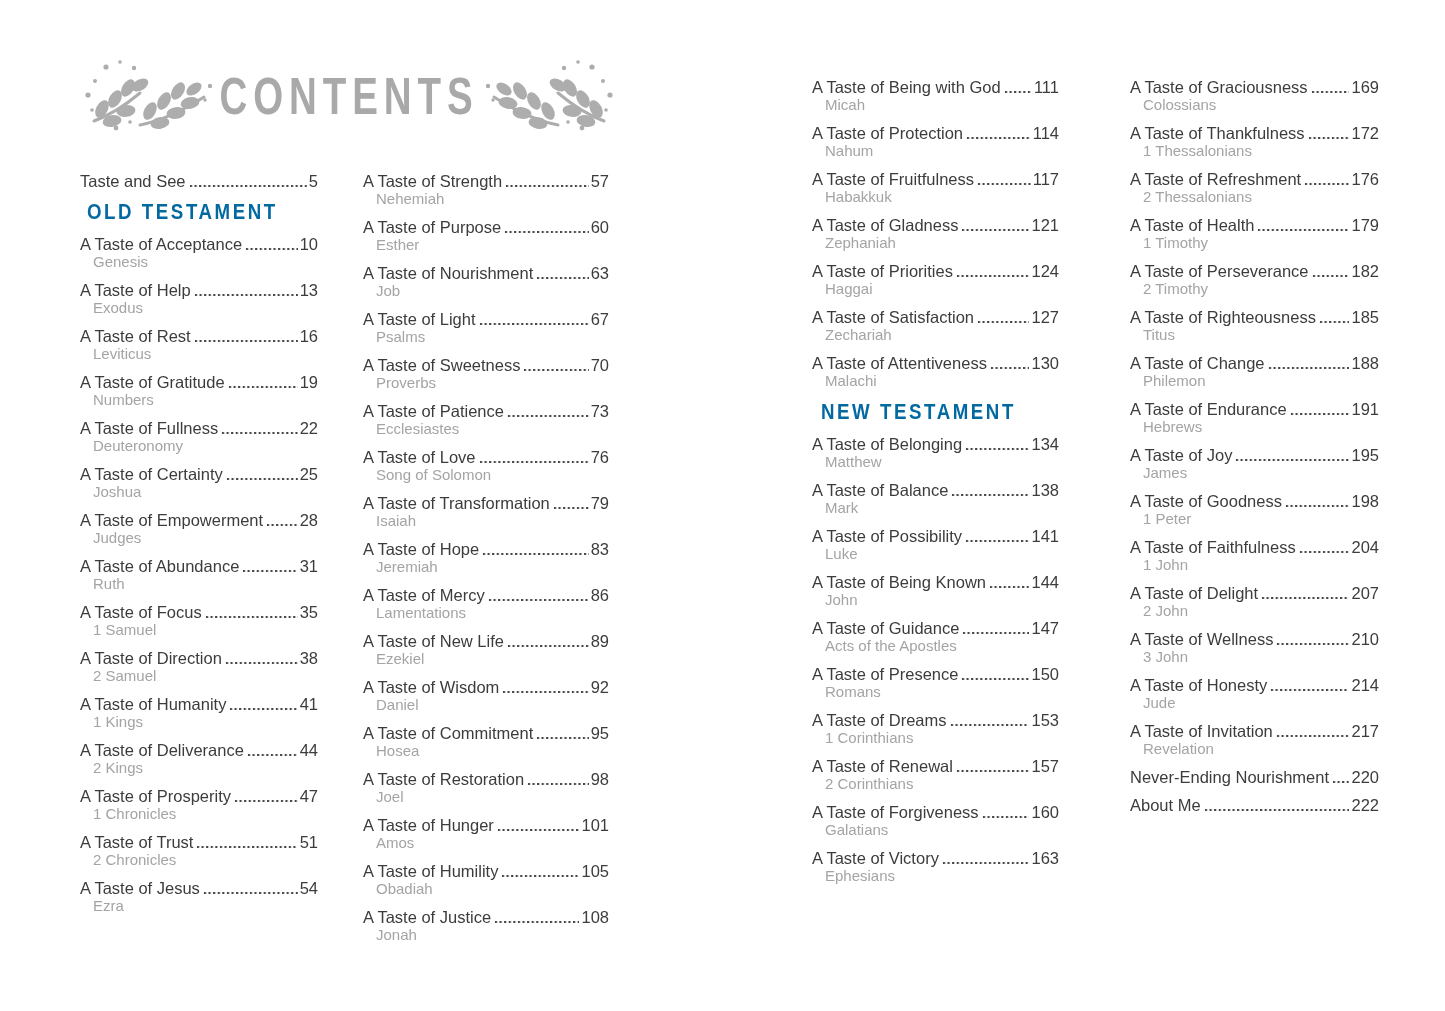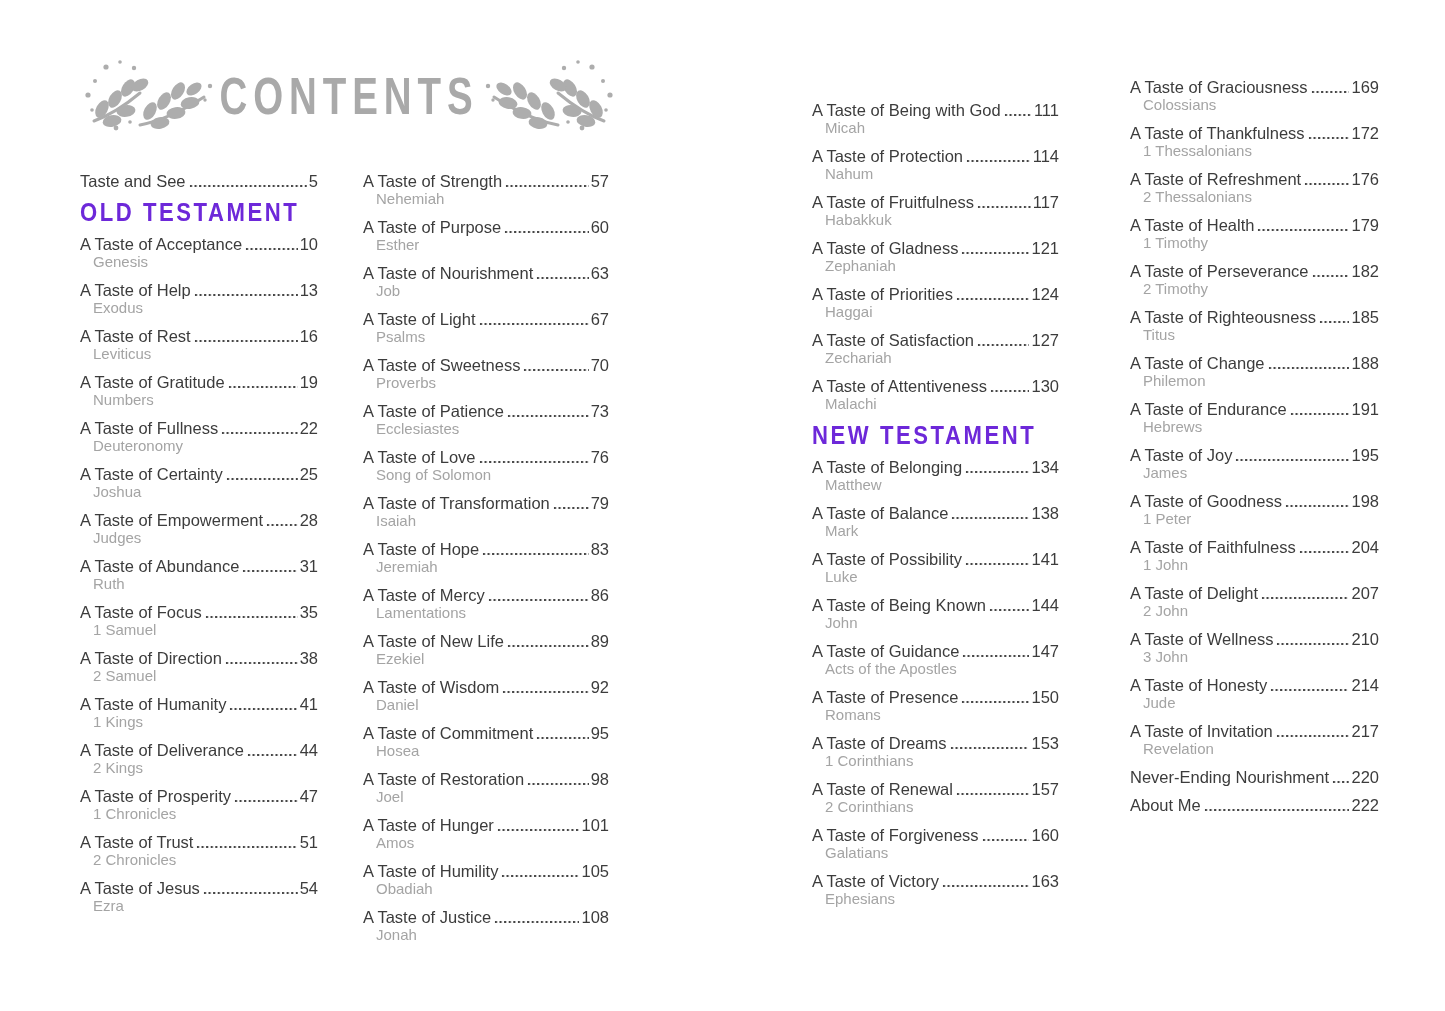--- a/index.html
+++ b/index.html
@@ -35,21 +35,21 @@
     margin: 0 -44px;
     white-space: nowrap;
   }
   .ornament { flex: none; }
   .ornament.right { transform: scaleX(-1); }
 
   
   .col { position: absolute; }
   .col-1 { left: 80px;   top: 172px; width: 238px; }
   .col-2 { left: 363px;  top: 172px; width: 246px; }
-  .col-3 { left: 812px;  top: 78px;  width: 247px; margin-top: 23px; }
+  .col-3 { left: 812px;  top: 78px;  width: 247px; }
   .col-4 { left: 1130px; top: 78px;  width: 249px; }
 
   .entry { margin-bottom: 10px; }
   .entry-line {
     display: flex;
     align-items: baseline;
     color: #3c3c3c;
     font-size: 16.5px;
     line-height: 18px;
   }
@@ -67,23 +67,23 @@
     background-position: left bottom;
   }
   .entry-sub {
     color: #a4a4a4;
     font-size: 15px;
     line-height: 18px;
     padding-left: 13px;
     white-space: nowrap;
   }
   .section-header {
-    color: #6d28d9;
+    color: #0369a1;
     font-weight: bold;
-    font-size: 26px;
+    font-size: 22px;
     line-height: 24px;
     margin: 3px 0 11px;
     text-align: center;
   }
   .section-header > span {
     display: inline-block;
     letter-spacing: 3px;
     transform: scaleX(0.85);
     transform-origin: left center;
     white-space: nowrap;

